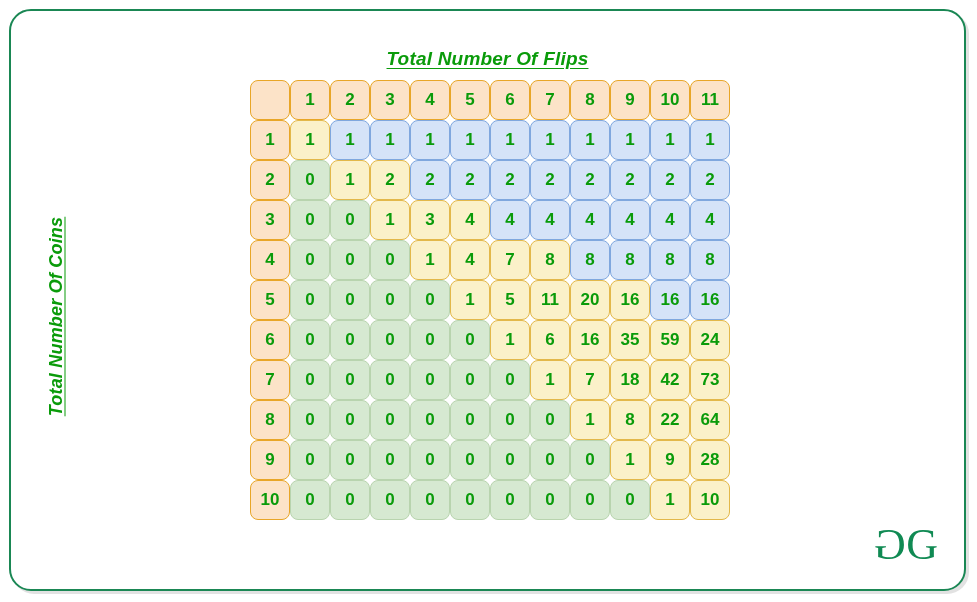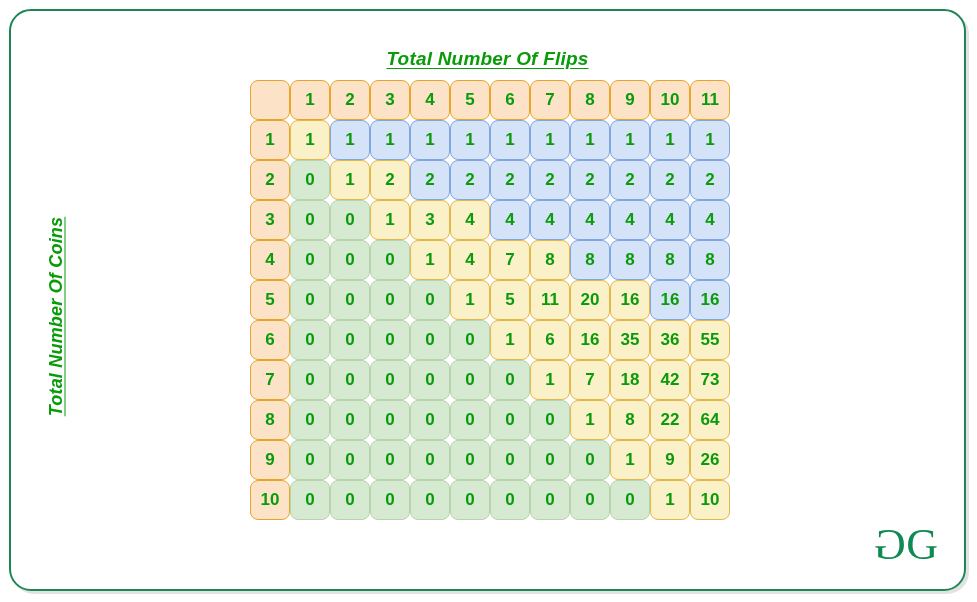--- a/index.html
+++ b/index.html
@@ -197,22 +197,22 @@
       <div class="cell c-head">6</div>
       <div class="cell c-green">0</div>
       <div class="cell c-green">0</div>
       <div class="cell c-green">0</div>
       <div class="cell c-green">0</div>
       <div class="cell c-green">0</div>
       <div class="cell c-yellow">1</div>
       <div class="cell c-yellow">6</div>
       <div class="cell c-yellow">16</div>
       <div class="cell c-yellow">35</div>
-      <div class="cell c-yellow">36</div>
-      <div class="cell c-yellow">55</div>
+      <div class="cell c-yellow">59</div>
+      <div class="cell c-yellow">24</div>
       <div class="cell c-head">7</div>
       <div class="cell c-green">0</div>
       <div class="cell c-green">0</div>
       <div class="cell c-green">0</div>
       <div class="cell c-green">0</div>
       <div class="cell c-green">0</div>
       <div class="cell c-green">0</div>
       <div class="cell c-yellow">1</div>
       <div class="cell c-yellow">7</div>
       <div class="cell c-yellow">18</div>
@@ -234,21 +234,21 @@
       <div class="cell c-green">0</div>
       <div class="cell c-green">0</div>
       <div class="cell c-green">0</div>
       <div class="cell c-green">0</div>
       <div class="cell c-green">0</div>
       <div class="cell c-green">0</div>
       <div class="cell c-green">0</div>
       <div class="cell c-green">0</div>
       <div class="cell c-yellow">1</div>
       <div class="cell c-yellow">9</div>
-      <div class="cell c-yellow">26</div>
+      <div class="cell c-yellow">28</div>
       <div class="cell c-head">10</div>
       <div class="cell c-green">0</div>
       <div class="cell c-green">0</div>
       <div class="cell c-green">0</div>
       <div class="cell c-green">0</div>
       <div class="cell c-green">0</div>
       <div class="cell c-green">0</div>
       <div class="cell c-green">0</div>
       <div class="cell c-green">0</div>
       <div class="cell c-green">0</div>

